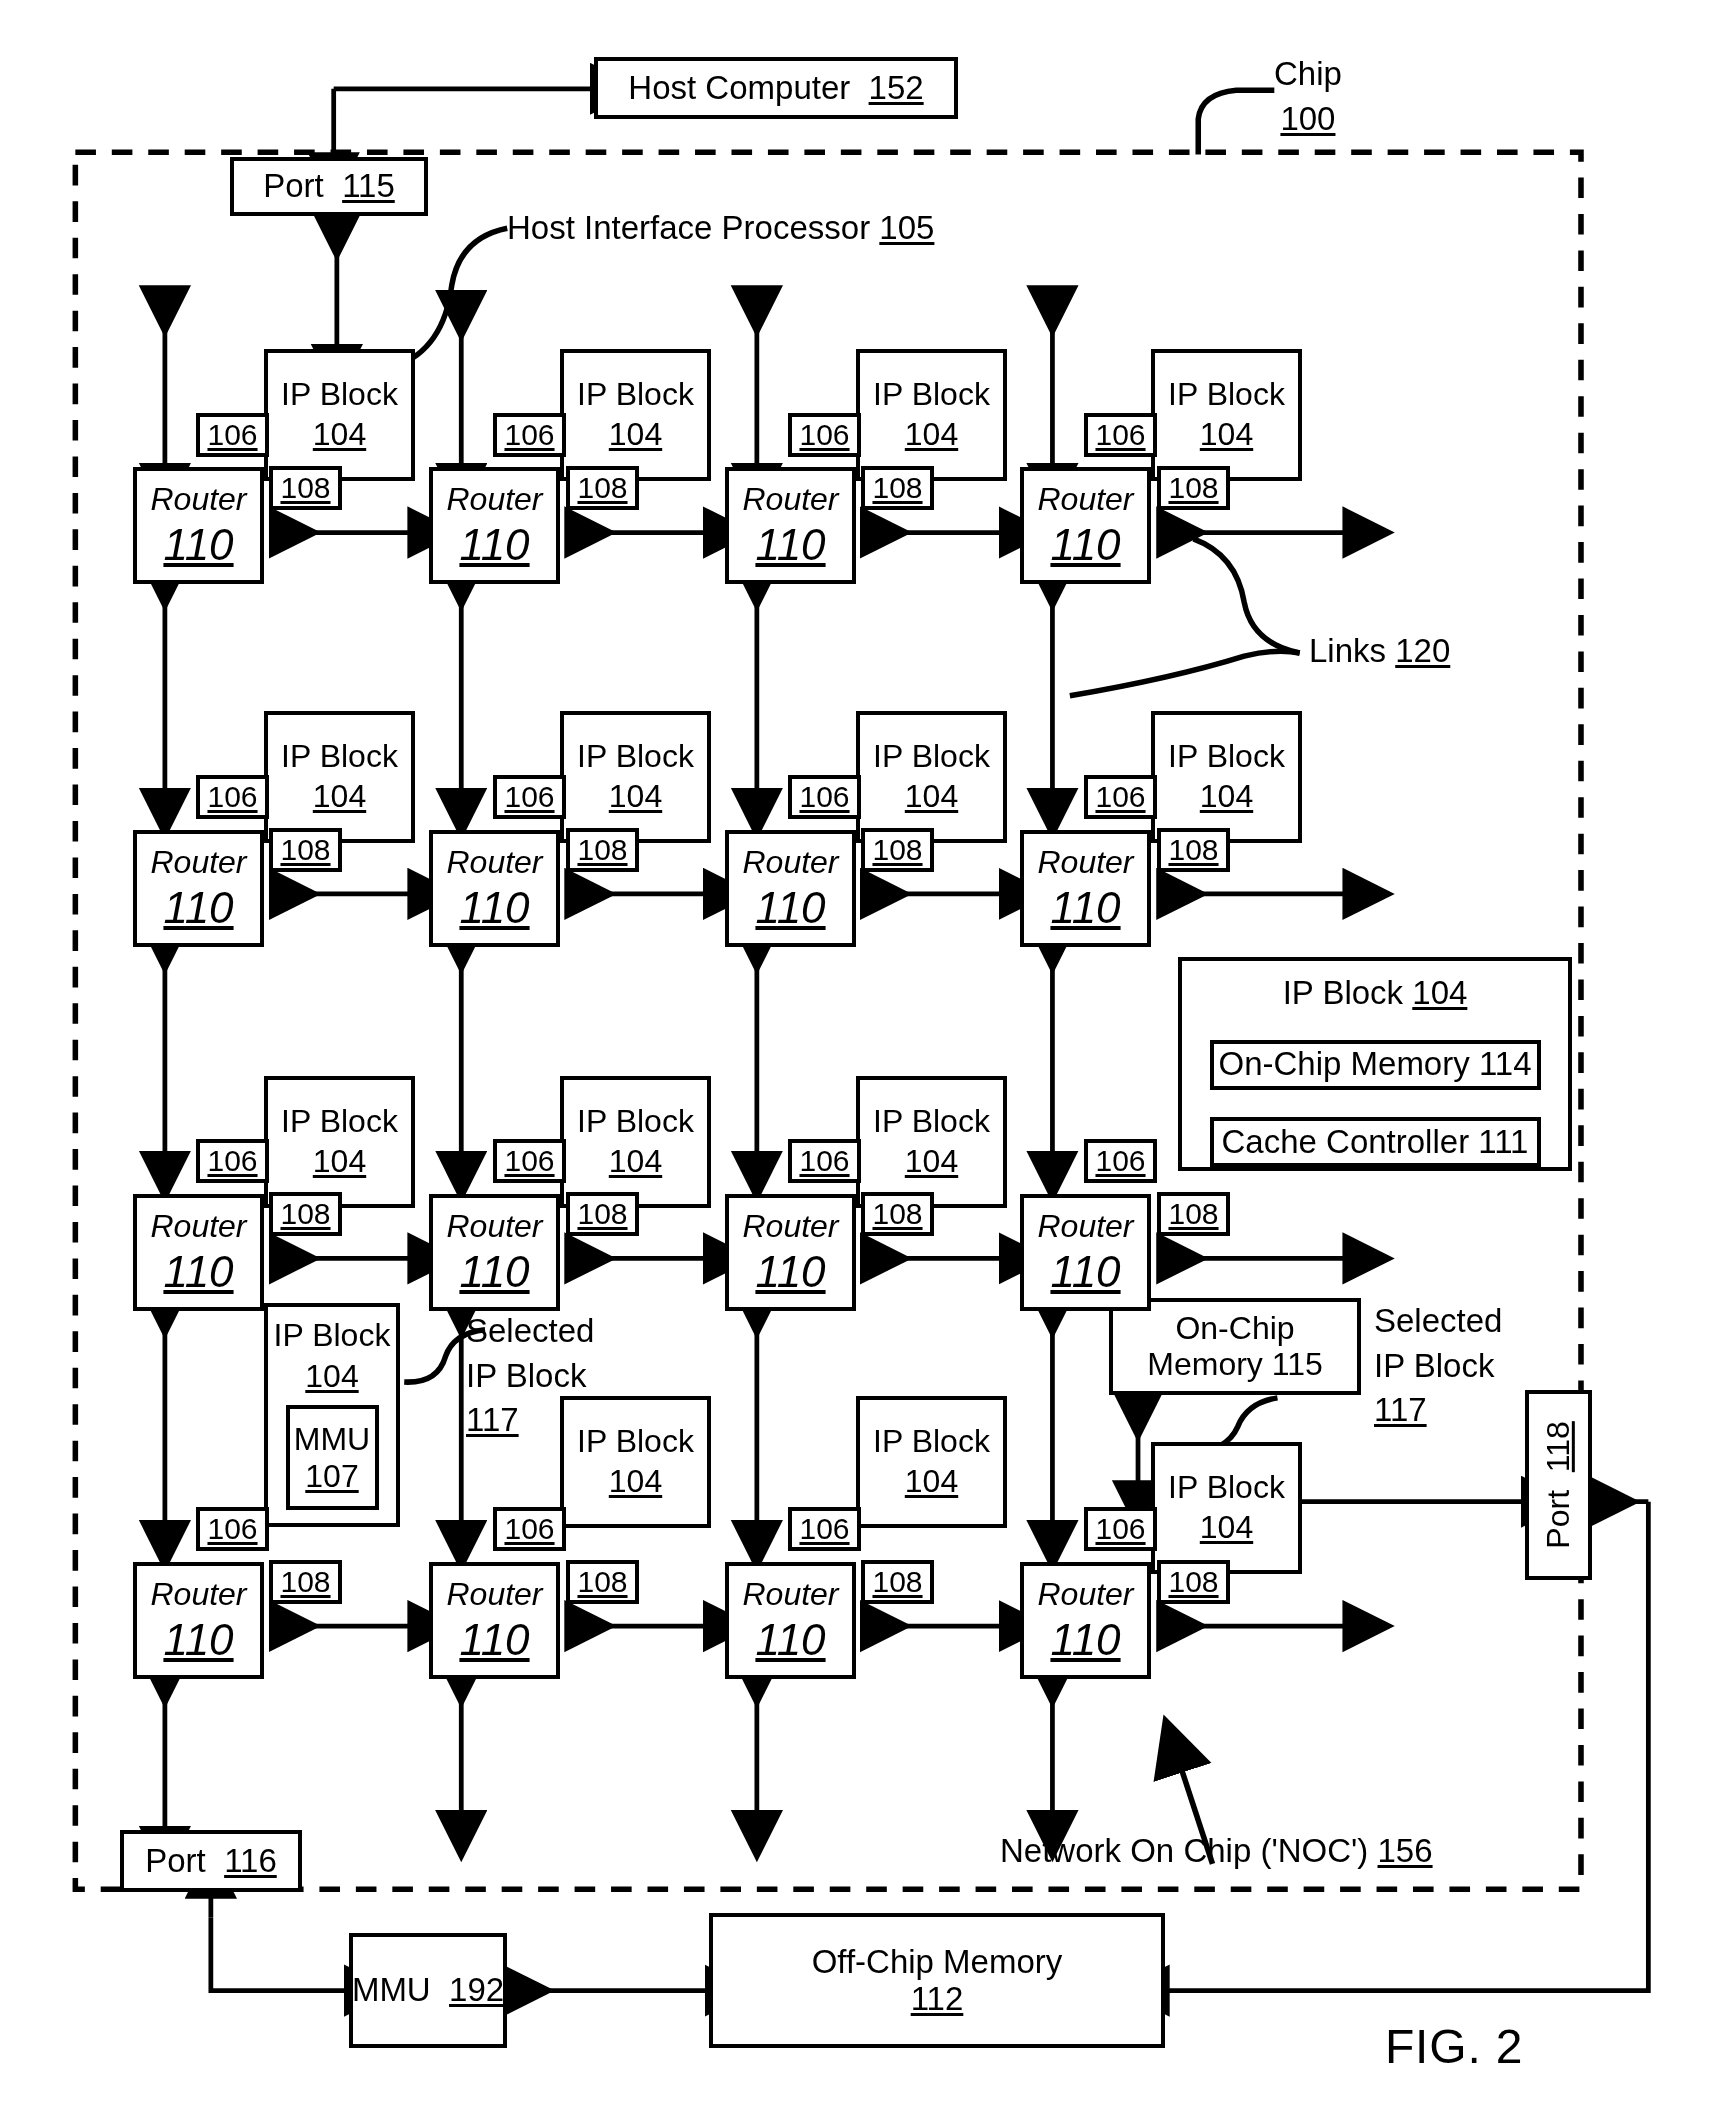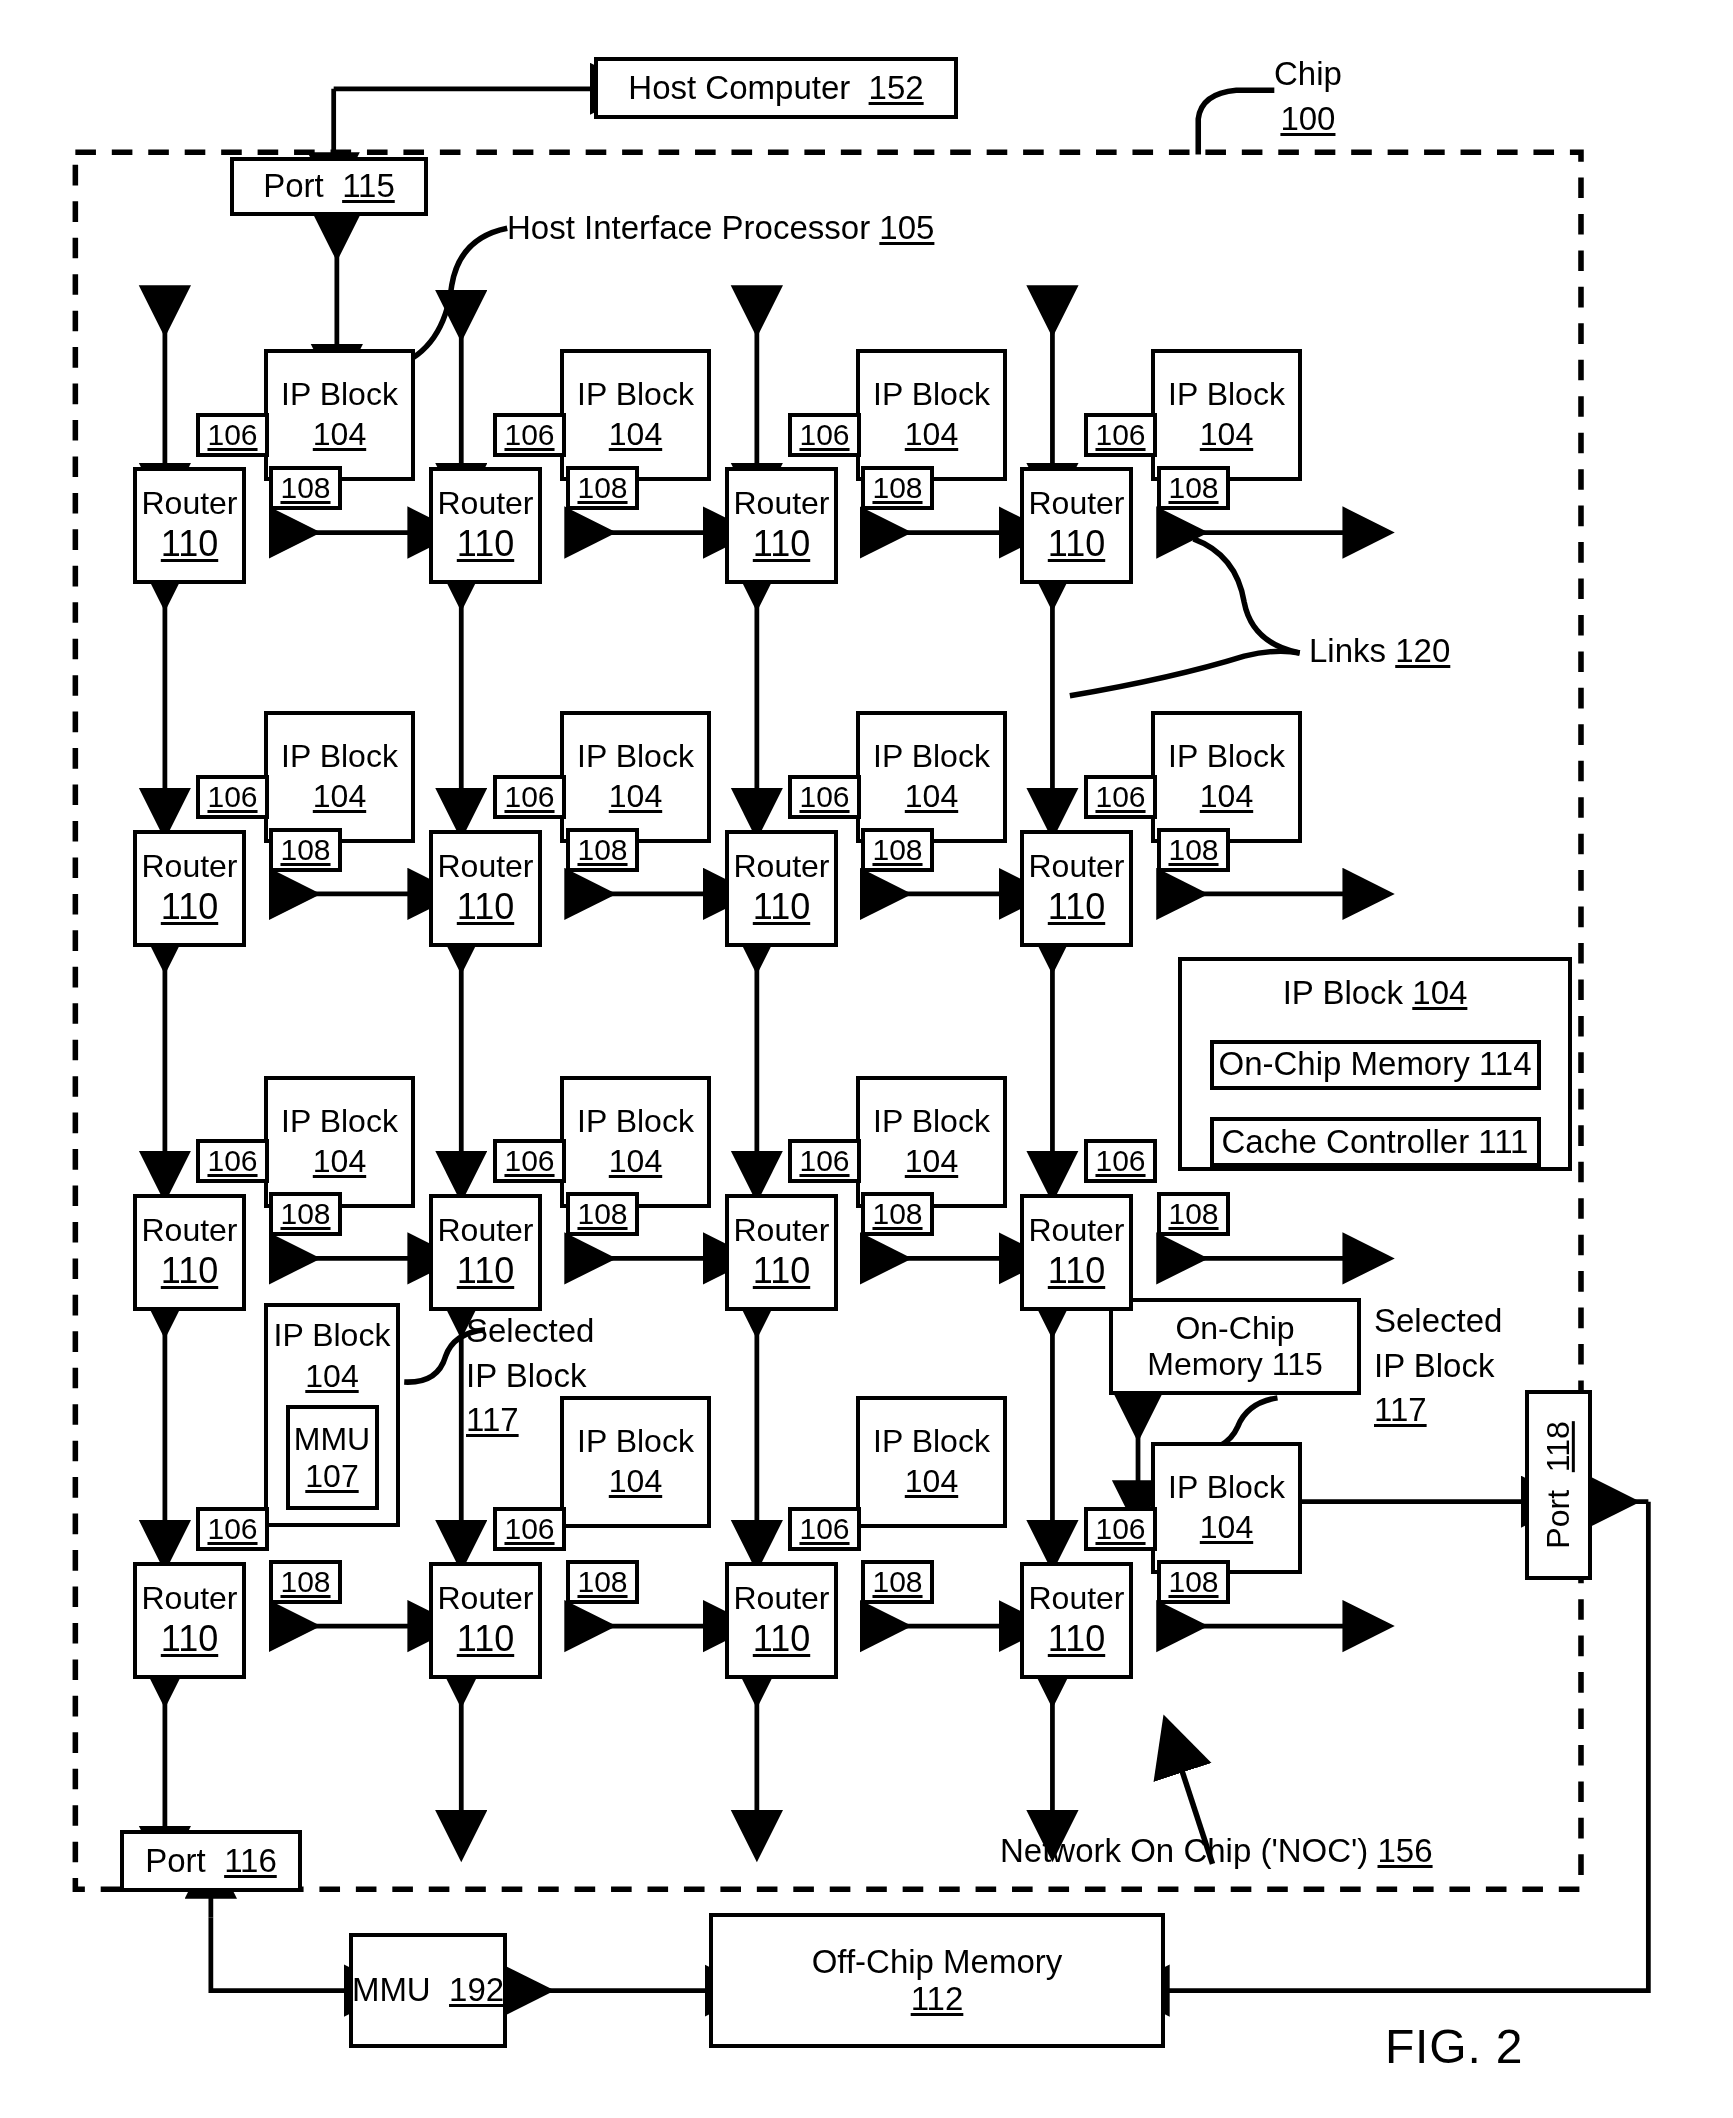--- a/index.html
+++ b/index.html
@@ -16,23 +16,23 @@
 
   .lbl{position:absolute;white-space:nowrap;background:transparent;}
   .lbl.multi{white-space:normal;line-height:1.35;}
   .f40{font-size:32px;}
   .f42{font-size:33px;}
 
   .ipblk{width:151px;height:132px;z-index:5;}
   .ipblk .t{font-size:32px;}
   .ipblk .n{font-size:32px;margin-top:4.8px;}
 
-  .router{width:113px;height:117px;z-index:4;}
+  .router{width:131px;height:117px;z-index:4;font-style:italic;}
   .router .t{font-size:32px;}
-  .router .n{font-size:36px;margin-top:2px;}
+  .router .n{font-size:44px;margin-top:2px;}
 
   .tag106{width:73px;height:44px;z-index:6;font-size:30px;}
   .tag108{width:73px;height:44px;z-index:6;font-size:30px;}
 
   .port{z-index:8;}
   .vport{z-index:8;}
   .vport .vtxt{transform:rotate(-90deg);white-space:nowrap;font-size:32px;}
 
   .detail{z-index:7;align-items:center;justify-content:flex-start;padding-top:14.3px;gap:15px;}
   .detail .hdr{font-size:33px;}

